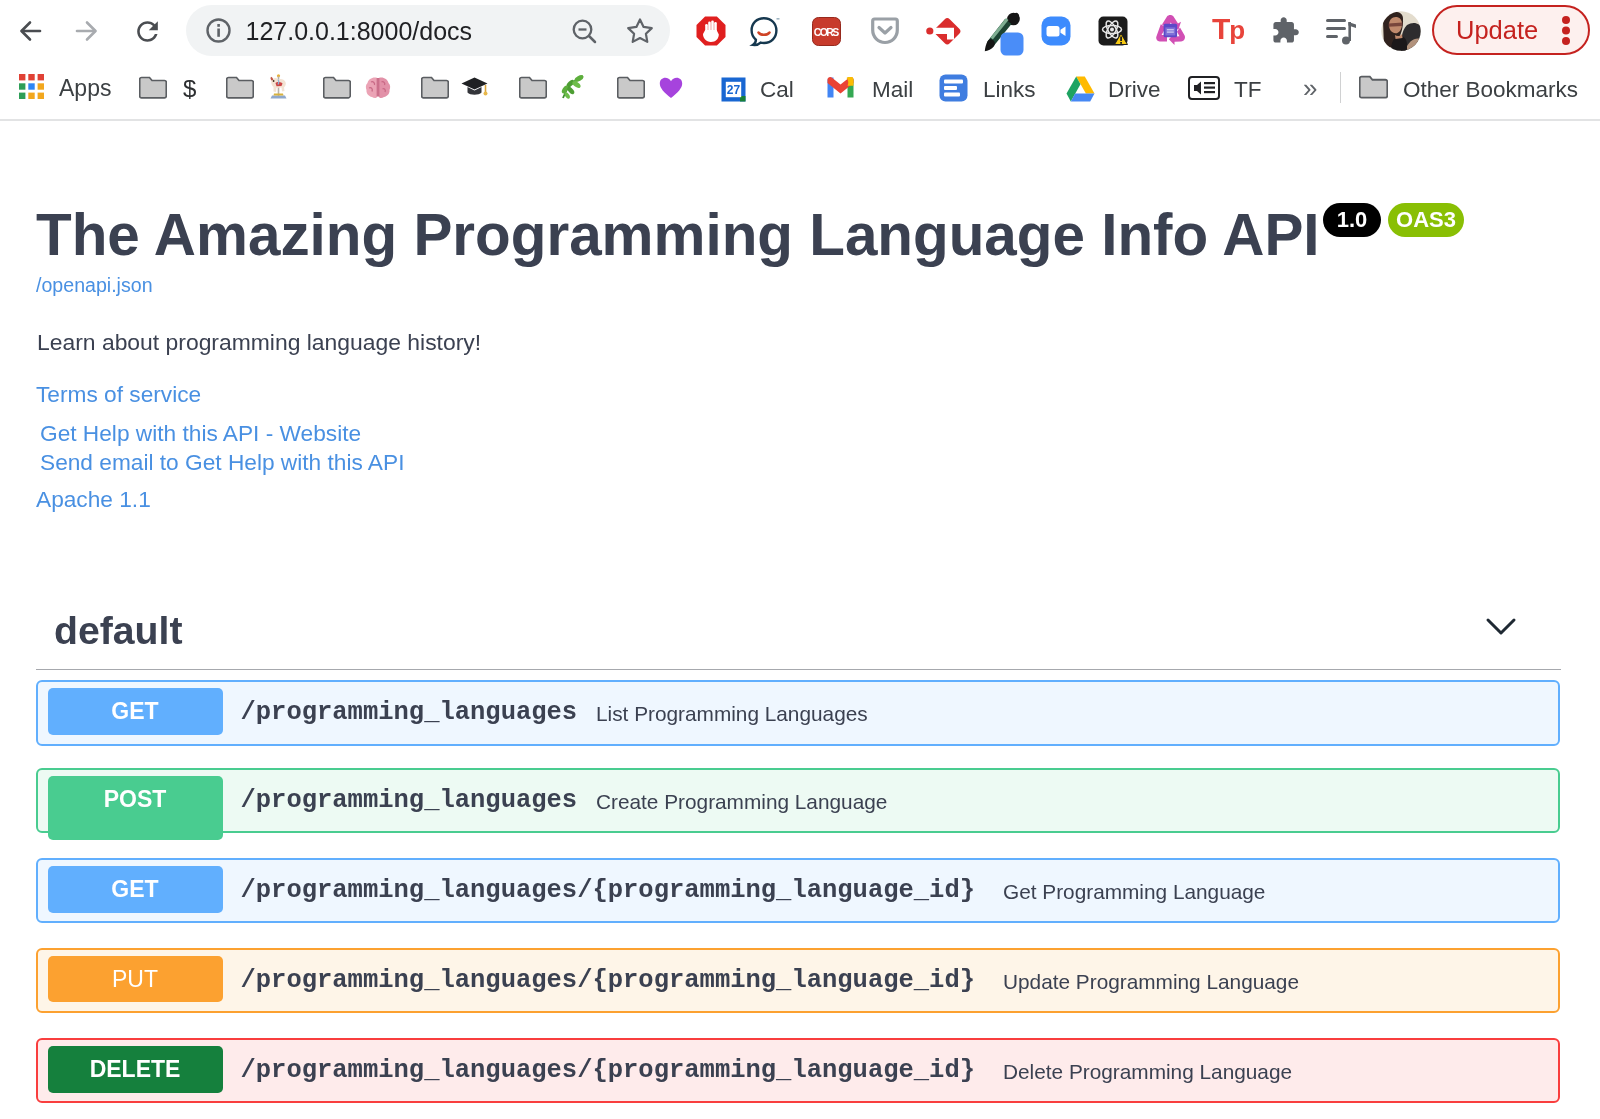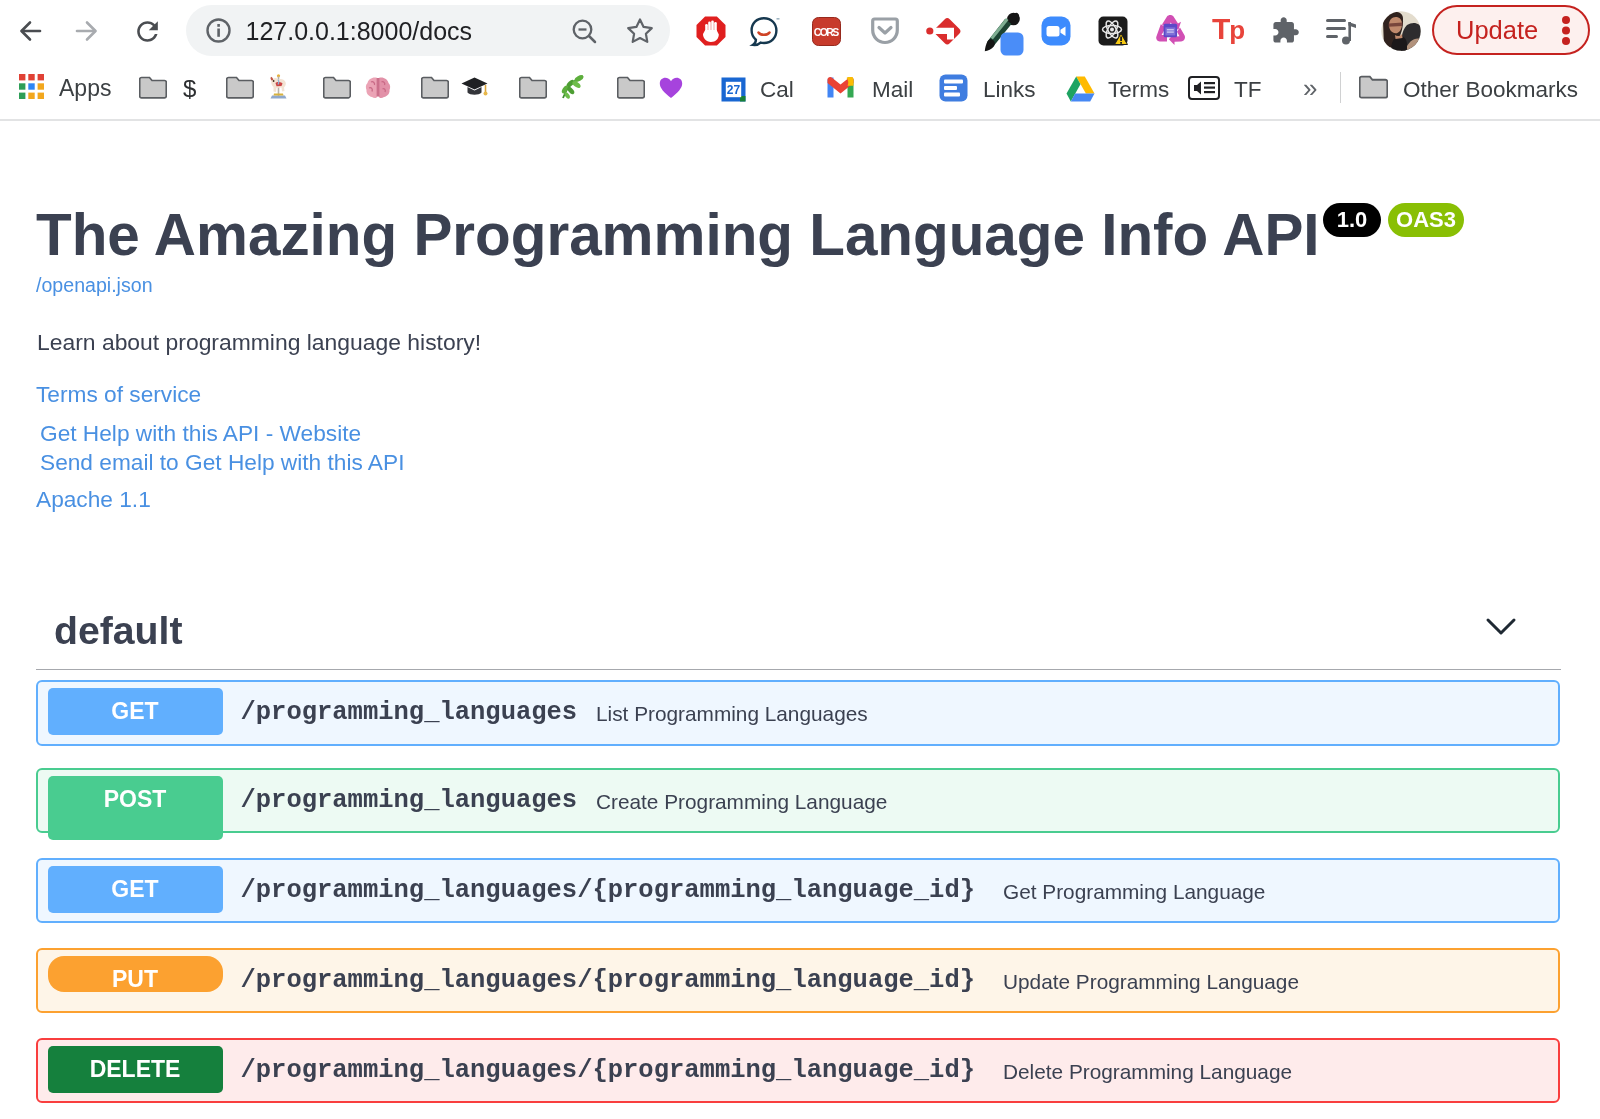--- a/index.html
+++ b/index.html
@@ -283,21 +283,21 @@
   <rect x="5" y="12" width="13" height="4" rx="1" fill="#fff"></rect>
   <rect x="5" y="18.5" width="16" height="4" rx="1" fill="#fff"></rect>
 </svg>
 <div class="abs bm" style="left:983px;top:77px;font-size:22.5px;color:#3c4043;">Links</div>
 
 <svg class="ic" style="left:1066px;top:76px;" width="29" height="26" viewBox="0 0 29 26">
   <polygon points="10.2,0.5 18.8,0.5 28.5,17.5 19.9,17.5" fill="#ffba00"></polygon>
   <polygon points="10.2,0.5 0.5,17.5 4.8,25.5 14.5,8.2" fill="#1ea362"></polygon>
   <polygon points="4.8,25.5 24.2,25.5 28.5,17.5 9.1,17.5" fill="#4688f4"></polygon>
 </svg>
-<div class="abs bm" style="left:1108px;top:77px;font-size:22.5px;color:#3c4043;">Terms</div>
+<div class="abs bm" style="left:1108px;top:77px;font-size:22.5px;color:#3c4043;">Drive</div>
 
 <svg class="ic" style="left:1188px;top:76px;" width="32" height="24" viewBox="0 0 32 24">
   <rect x="1" y="1" width="30" height="22" rx="3" fill="#fff" stroke="#202124" stroke-width="2"></rect>
   <polygon points="6,9 9,9 13,5.5 13,18.5 9,15 6,15" fill="#202124"></polygon>
   <rect x="16" y="6" width="11" height="2.2" fill="#202124"></rect>
   <rect x="16" y="10.5" width="11" height="2.2" fill="#202124"></rect>
   <rect x="16" y="15" width="11" height="2.2" fill="#202124"></rect>
 </svg>
 <div class="abs bm" style="left:1234px;top:77px;font-size:22.5px;color:#3c4043;">TF</div>
 
@@ -333,20 +333,20 @@
 <div class="abs" style="left:47.5px;top:775.5px;width:175px;height:64px;border-radius:5px;background:#49cc90;color:#fff;font-weight:bold;font-size:23px;text-align:center;line-height:47px;">POST</div>
 <div class="abs mono" style="left:240.5px;top:785.5px;font-size:25.5px;font-weight:bold;color:#3b4151;font-family:'Liberation Mono',monospace;">/programming_languages</div>
 <div class="abs" style="left:596px;top:789.5px;font-size:20.8px;color:#3b4151;">Create Programming Language</div>
 
 <div class="abs" style="left:36px;top:857.5px;width:1524px;height:65.5px;border:2px solid #61affe;border-radius:6px;background:#eff7ff;"></div>
 <div class="abs" style="left:47.5px;top:865.5px;width:175px;height:47px;border-radius:5px;background:#61affe;color:#fff;font-weight:bold;font-size:23px;text-align:center;line-height:47px;">GET</div>
 <div class="abs mono" style="left:240.5px;top:875.5px;font-size:25.5px;font-weight:bold;color:#3b4151;font-family:'Liberation Mono',monospace;">/programming_languages/{programming_language_id}</div>
 <div class="abs" style="left:1003px;top:879.5px;font-size:20.8px;color:#3b4151;">Get Programming Language</div>
 
 <div class="abs" style="left:36px;top:947.5px;width:1524px;height:65.5px;border:2px solid #fca130;border-radius:6px;background:#fef5e8;"></div>
-<div class="abs" style="left:47.5px;top:955.5px;width:175px;height:36px;border-radius:16px;background:#fca130;color:#fff;font-weight:bold;font-size:23px;text-align:center;line-height:47px;">PUT</div>
+<div class="abs" style="left:47.5px;top:955.5px;width:175px;height:46px;border-radius:5px;background:#fca130;color:#fff;font-weight:normal;font-size:23px;text-align:center;line-height:47px;">PUT</div>
 <div class="abs mono" style="left:240.5px;top:965.5px;font-size:25.5px;font-weight:bold;color:#3b4151;font-family:'Liberation Mono',monospace;">/programming_languages/{programming_language_id}</div>
 <div class="abs" style="left:1003px;top:969.5px;font-size:20.8px;color:#3b4151;">Update Programming Language</div>
 
 <div class="abs" style="left:36px;top:1037.5px;width:1524px;height:65.5px;border:2px solid #f93e3e;border-radius:6px;background:#feebeb;"></div>
 <div class="abs" style="left:47.5px;top:1045.5px;width:175px;height:47px;border-radius:5px;background:#15803d;color:#fff;font-weight:bold;font-size:23px;text-align:center;line-height:47px;">DELETE</div>
 <div class="abs mono" style="left:240.5px;top:1055.5px;font-size:25.5px;font-weight:bold;color:#3b4151;font-family:'Liberation Mono',monospace;">/programming_languages/{programming_language_id}</div>
 <div class="abs" style="left:1003px;top:1059.5px;font-size:20.8px;color:#3b4151;">Delete Programming Language</div>
 
 </body></html>

